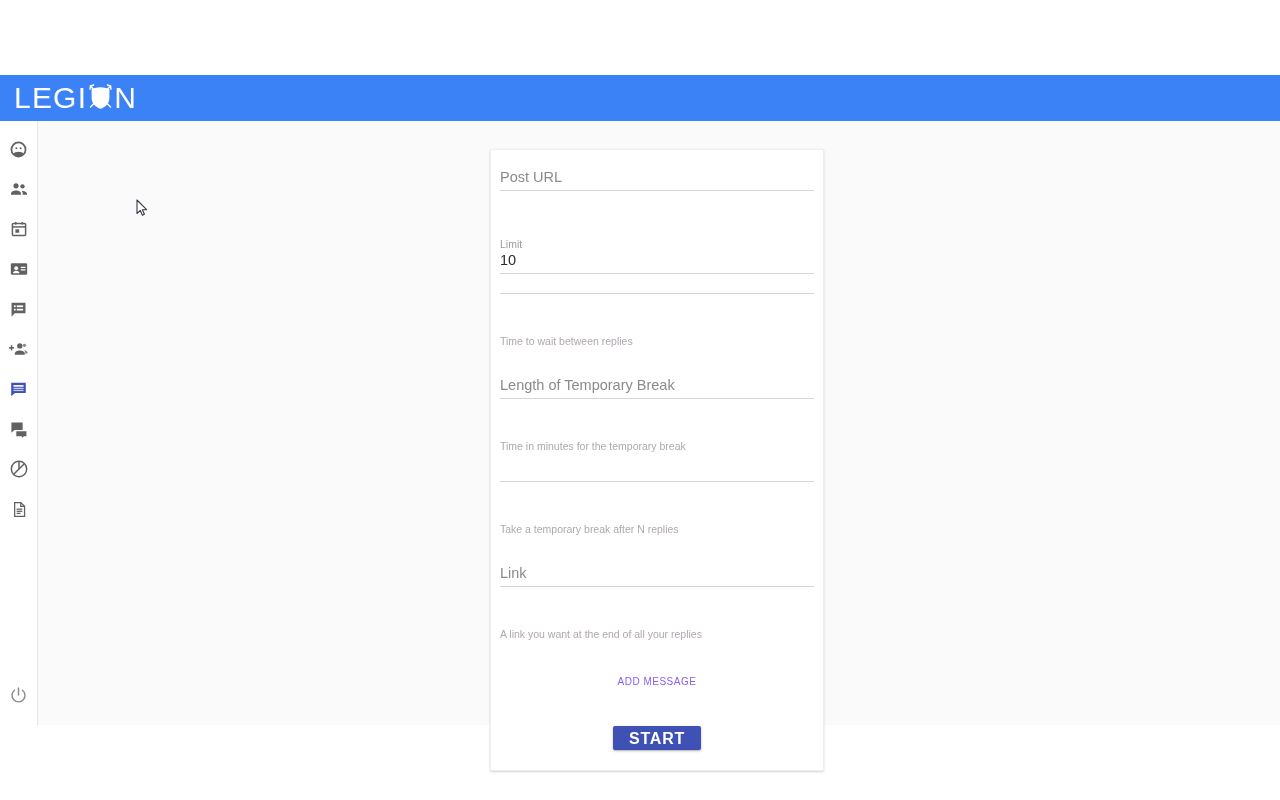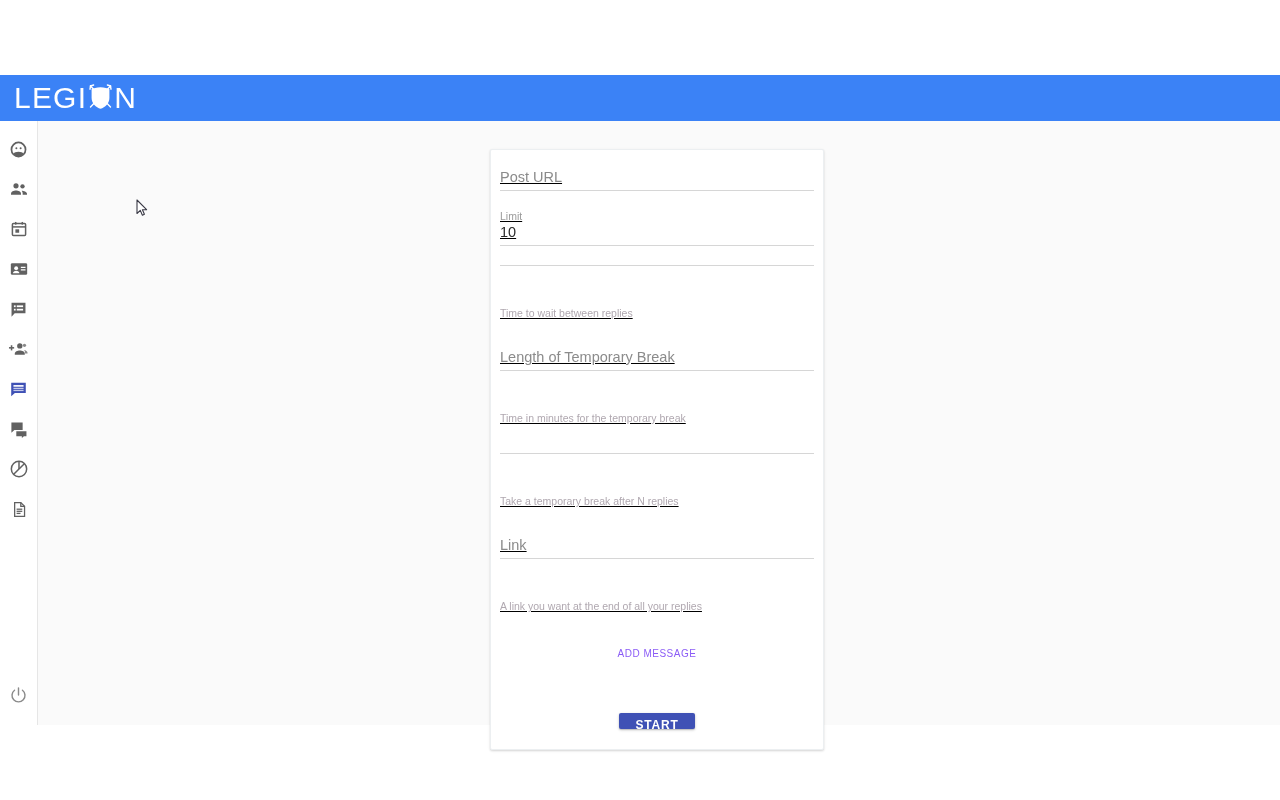--- a/index.html
+++ b/index.html
@@ -104,33 +104,33 @@
     border-radius: 2px;
     box-shadow: 0 1px 3px rgba(0,0,0,0.11), 0 1px 2px rgba(0,0,0,0.07);
     padding: 18px 9px 20px 9px;
     margin-left: -4px;
   }
 
   .field {
     position: relative;
     padding: 0 0 0 0;
     margin: 0 0 0 0;
-    text-decoration: underline;
   }
   .field-inner {
     padding: 0 0px;
   }
 
   .flabel {
     font-size: 10.5px;
     color: #9b9b9b;
     line-height: 12px;
     padding-left: 0px;
     display: block;
     height: 13px;
+    margin-top: 28px;
   }
   .fvalue {
     font-size: 14.5px;
     color: #2b2b2b;
     line-height: 18px;
     padding-bottom: 4px;
     min-height: 22px;
     display: block;
   }
   .fplaceholder {
@@ -192,31 +192,30 @@
   .start-row {
     display: flex;
     justify-content: center;
     margin-top: 33px;
   }
   .start-btn {
     background: #3f51b5;
     color: #ffffff;
     border: none;
     border-radius: 2px;
-    font-size: 12px;
+    font-size: 16px;
     font-weight: bold;
     letter-spacing: 0.8px;
     padding: 8px 16px;
     min-width: 55px;
-    height: 16px;
+    height: 24px;
     line-height: 9px;
     cursor: pointer;
     box-shadow: 0 1px 3px rgba(0,0,0,0.22), 0 1px 1px rgba(0,0,0,0.12);
     font-family: "Liberation Sans", sans-serif;
-    margin-top: 15px;
   }
 
   
   .bottom-white {
     width: 1280px;
     height: 75px;
     background: #ffffff;
   }
 
   

